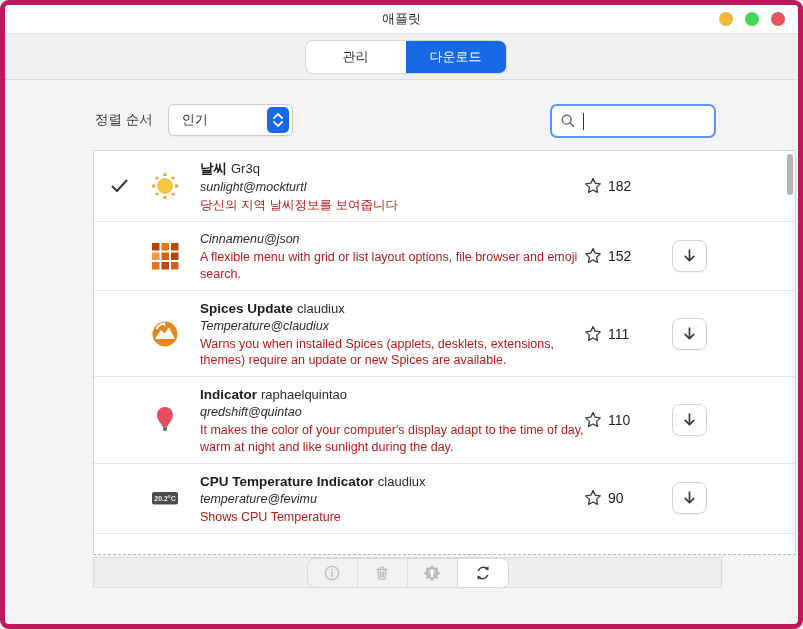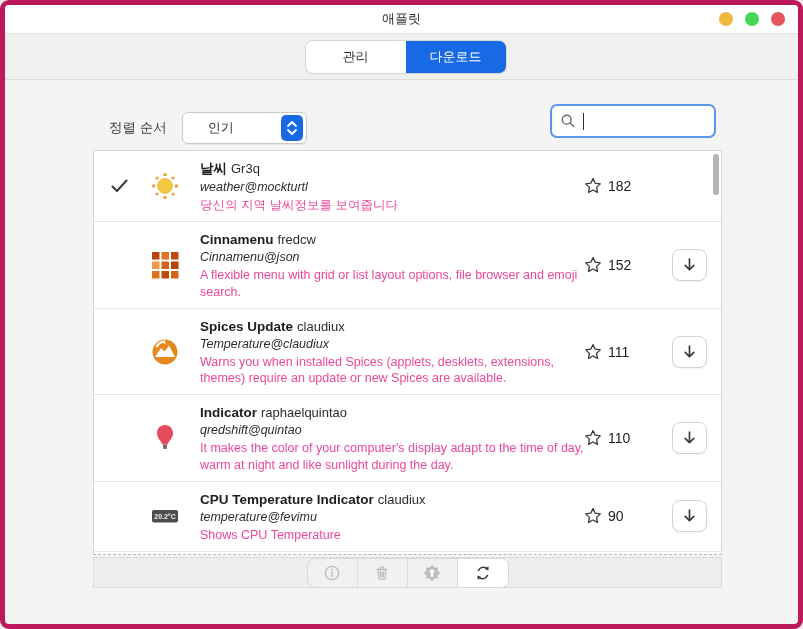--- a/index.html
+++ b/index.html
@@ -13,42 +13,42 @@
   .light{width:14px;height:14px;border-radius:50%;}
   .light.y{background:#f0b73c;} .light.g{background:#43d856;} .light.r{background:#e4555c;}
   
   .tabstrip{height:45px;background:#f0f0ef;border-bottom:1px solid #dcdcdb;
             display:flex;align-items:center;justify-content:center;}
   .tabs{display:flex;border-radius:7px;overflow:hidden;box-shadow:0 0 0 1px #d8d8d7,0 1px 2px rgba(0,0,0,.07);margin-left:8px;}
   .tab{width:100px;height:32px;display:flex;align-items:center;justify-content:center;
        font-size:13px;background:#fff;color:#2d2d2d;cursor:default;}
   .tab.active{background:#1769e4;color:#fff;}
   
-  .sort-row{position:absolute;top:99px;left:104px;display:flex;align-items:center;gap:15px;margin-top:8px;}
+  .sort-row{position:absolute;top:99px;left:90px;display:flex;align-items:center;gap:15px;}
   .sort-label{font-size:13.5px;color:#3c3c3c;}
   .select{width:125px;height:32px;background:#fff;border:1px solid #c9c9c8;border-radius:6px;
           display:flex;align-items:center;justify-content:space-between;box-sizing:border-box;
-          padding:2px 3px 2px 12px;box-shadow:0 1px 1px rgba(0,0,0,.05);}
+          padding:2px 3px 2px 0;box-shadow:0 1px 1px rgba(0,0,0,.05);}
   .select-value{padding-left:13px;font-size:13px;color:#2d2d2d;}
   .spinner{width:22px;height:26px;background:#1769e4;border-radius:5px;display:flex;flex-direction:column;
            align-items:center;justify-content:center;gap:2px;}
   .search{position:absolute;top:99px;left:545px;width:166px;height:34px;background:#fff;
           border:2px solid #5a95ef;border-radius:7px;box-sizing:border-box;display:flex;align-items:center;padding:0 8px;}
   .caret{width:1px;height:17px;background:#2d2d2d;margin-left:7px;}
   
-  .list{position:absolute;left:88px;top:145px;width:629px;height:405px;background:#fff;box-sizing:border-box;
+  .list{position:absolute;left:88px;top:145px;width:703px;height:405px;background:#fff;box-sizing:border-box;
         border:1px solid #d6d6d5;border-bottom:1px dashed #b5b5b4;overflow:hidden;}
   .row{display:flex;align-items:center;border-bottom:1px solid #e5e5e4;padding:8px 0;min-height:64px;box-sizing:border-box;}
   .check-col{width:50px;display:flex;justify-content:center;flex:none;}
   .icon-col{width:42px;display:flex;justify-content:center;flex:none;margin-right:14px;}
   .text-col{width:384px;flex:none;}
   .name{font-size:13.5px;font-weight:bold;color:#1d1d1d;}
   .author{font-size:13px;font-weight:normal;color:#2d2d2d;margin-left:4px;}
   .uuid{font-size:12.5px;font-style:italic;color:#2d2d2d;margin-top:2px;}
-  .desc{font-size:12.5px;color:#ec4899;margin-top:3px;line-height:1.3;}
+  .desc{font-size:12.5px;color:#b91c1c;margin-top:3px;line-height:1.3;}
   .star-col{width:76px;flex:none;display:flex;align-items:center;gap:6px;font-size:14px;color:#1d1d1d;}
   .dl-col{width:58px;flex:none;display:flex;justify-content:center;}
   .dl-btn{width:35px;height:32px;background:#fff;border:1px solid #d2d2d1;border-radius:8px;
           display:flex;align-items:center;justify-content:center;box-shadow:0 1px 1px rgba(0,0,0,.05);cursor:default;}
   .scroll-thumb{position:absolute;right:2px;top:3px;width:6px;height:41px;background:#b4b4b4;border-radius:3px;}
   
   .footer{position:absolute;left:88px;top:552px;width:629px;height:31px;background:#eeeeed;box-sizing:border-box;
           border:1px solid #dcdcdb;display:flex;align-items:center;justify-content:center;}
   .btn-group{display:flex;height:28px;background:#f1f1f0;border:1px solid #d8d8d7;border-radius:8px;overflow:hidden;}
   .tool-btn{width:50px;border:none;background:transparent;border-right:1px solid #dddddc;
@@ -126,21 +126,21 @@
               <circle cx="7" cy="23" r="1.5"></circle>
               <circle cx="23" cy="23" r="1.5"></circle>
         </g>
       </svg>
 
     </div>
     <div class="text-col">
       <div>
         <span class="name">날씨</span><span class="author">Gr3q</span>
       </div>
-      <div class="uuid">weather@mockturtl</div>
+      <div class="uuid">sunlight@mockturtl</div>
       <div class="desc">당신의 지역 날씨정보를 보여줍니다</div>
     </div>
     <div class="star-col">
       <span style="display:flex;">
         <svg width="18" height="18" viewBox="0 0 18 18">
               <path d="M9 1.6 L11.2 6.2 16.3 6.9 12.6 10.4 13.5 15.4 9 13 4.5 15.4 5.4 10.4 1.7 6.9 6.8 6.2 Z" fill="none" stroke="#3a3a3a" stroke-width="1.3" stroke-linejoin="round"></path>
             </svg>
       </span>
       <span>182</span>
     </div>
@@ -174,23 +174,20 @@
               <rect x="9.5" y="9.5" width="7.5" height="7.5" fill="#d4631a"></rect>
               <rect x="19" y="9.5" width="7.5" height="7.5" fill="#b5430c"></rect>
           <rect x="0" y="19" width="7.5" height="7.5" fill="#e0751f"></rect>
               <rect x="9.5" y="19" width="7.5" height="7.5" fill="#c1490e"></rect>
               <rect x="19" y="19" width="7.5" height="7.5" fill="#d4631a"></rect>
         </g>
       </svg>
 
     </div>
     <div class="text-col">
-      <div>
-        <span class="name">Cinnamenu</span><span class="author">fredcw</span>
-      </div>
       <div class="uuid">Cinnamenu@json</div>
       <div class="desc">A flexible menu with grid or list layout options, file browser and emoji search.</div>
     </div>
     <div class="star-col">
       <span style="display:flex;">
         <svg width="18" height="18" viewBox="0 0 18 18">
               <path d="M9 1.6 L11.2 6.2 16.3 6.9 12.6 10.4 13.5 15.4 9 13 4.5 15.4 5.4 10.4 1.7 6.9 6.8 6.2 Z" fill="none" stroke="#3a3a3a" stroke-width="1.3" stroke-linejoin="round"></path>
             </svg>
       </span>
       <span>152</span>

